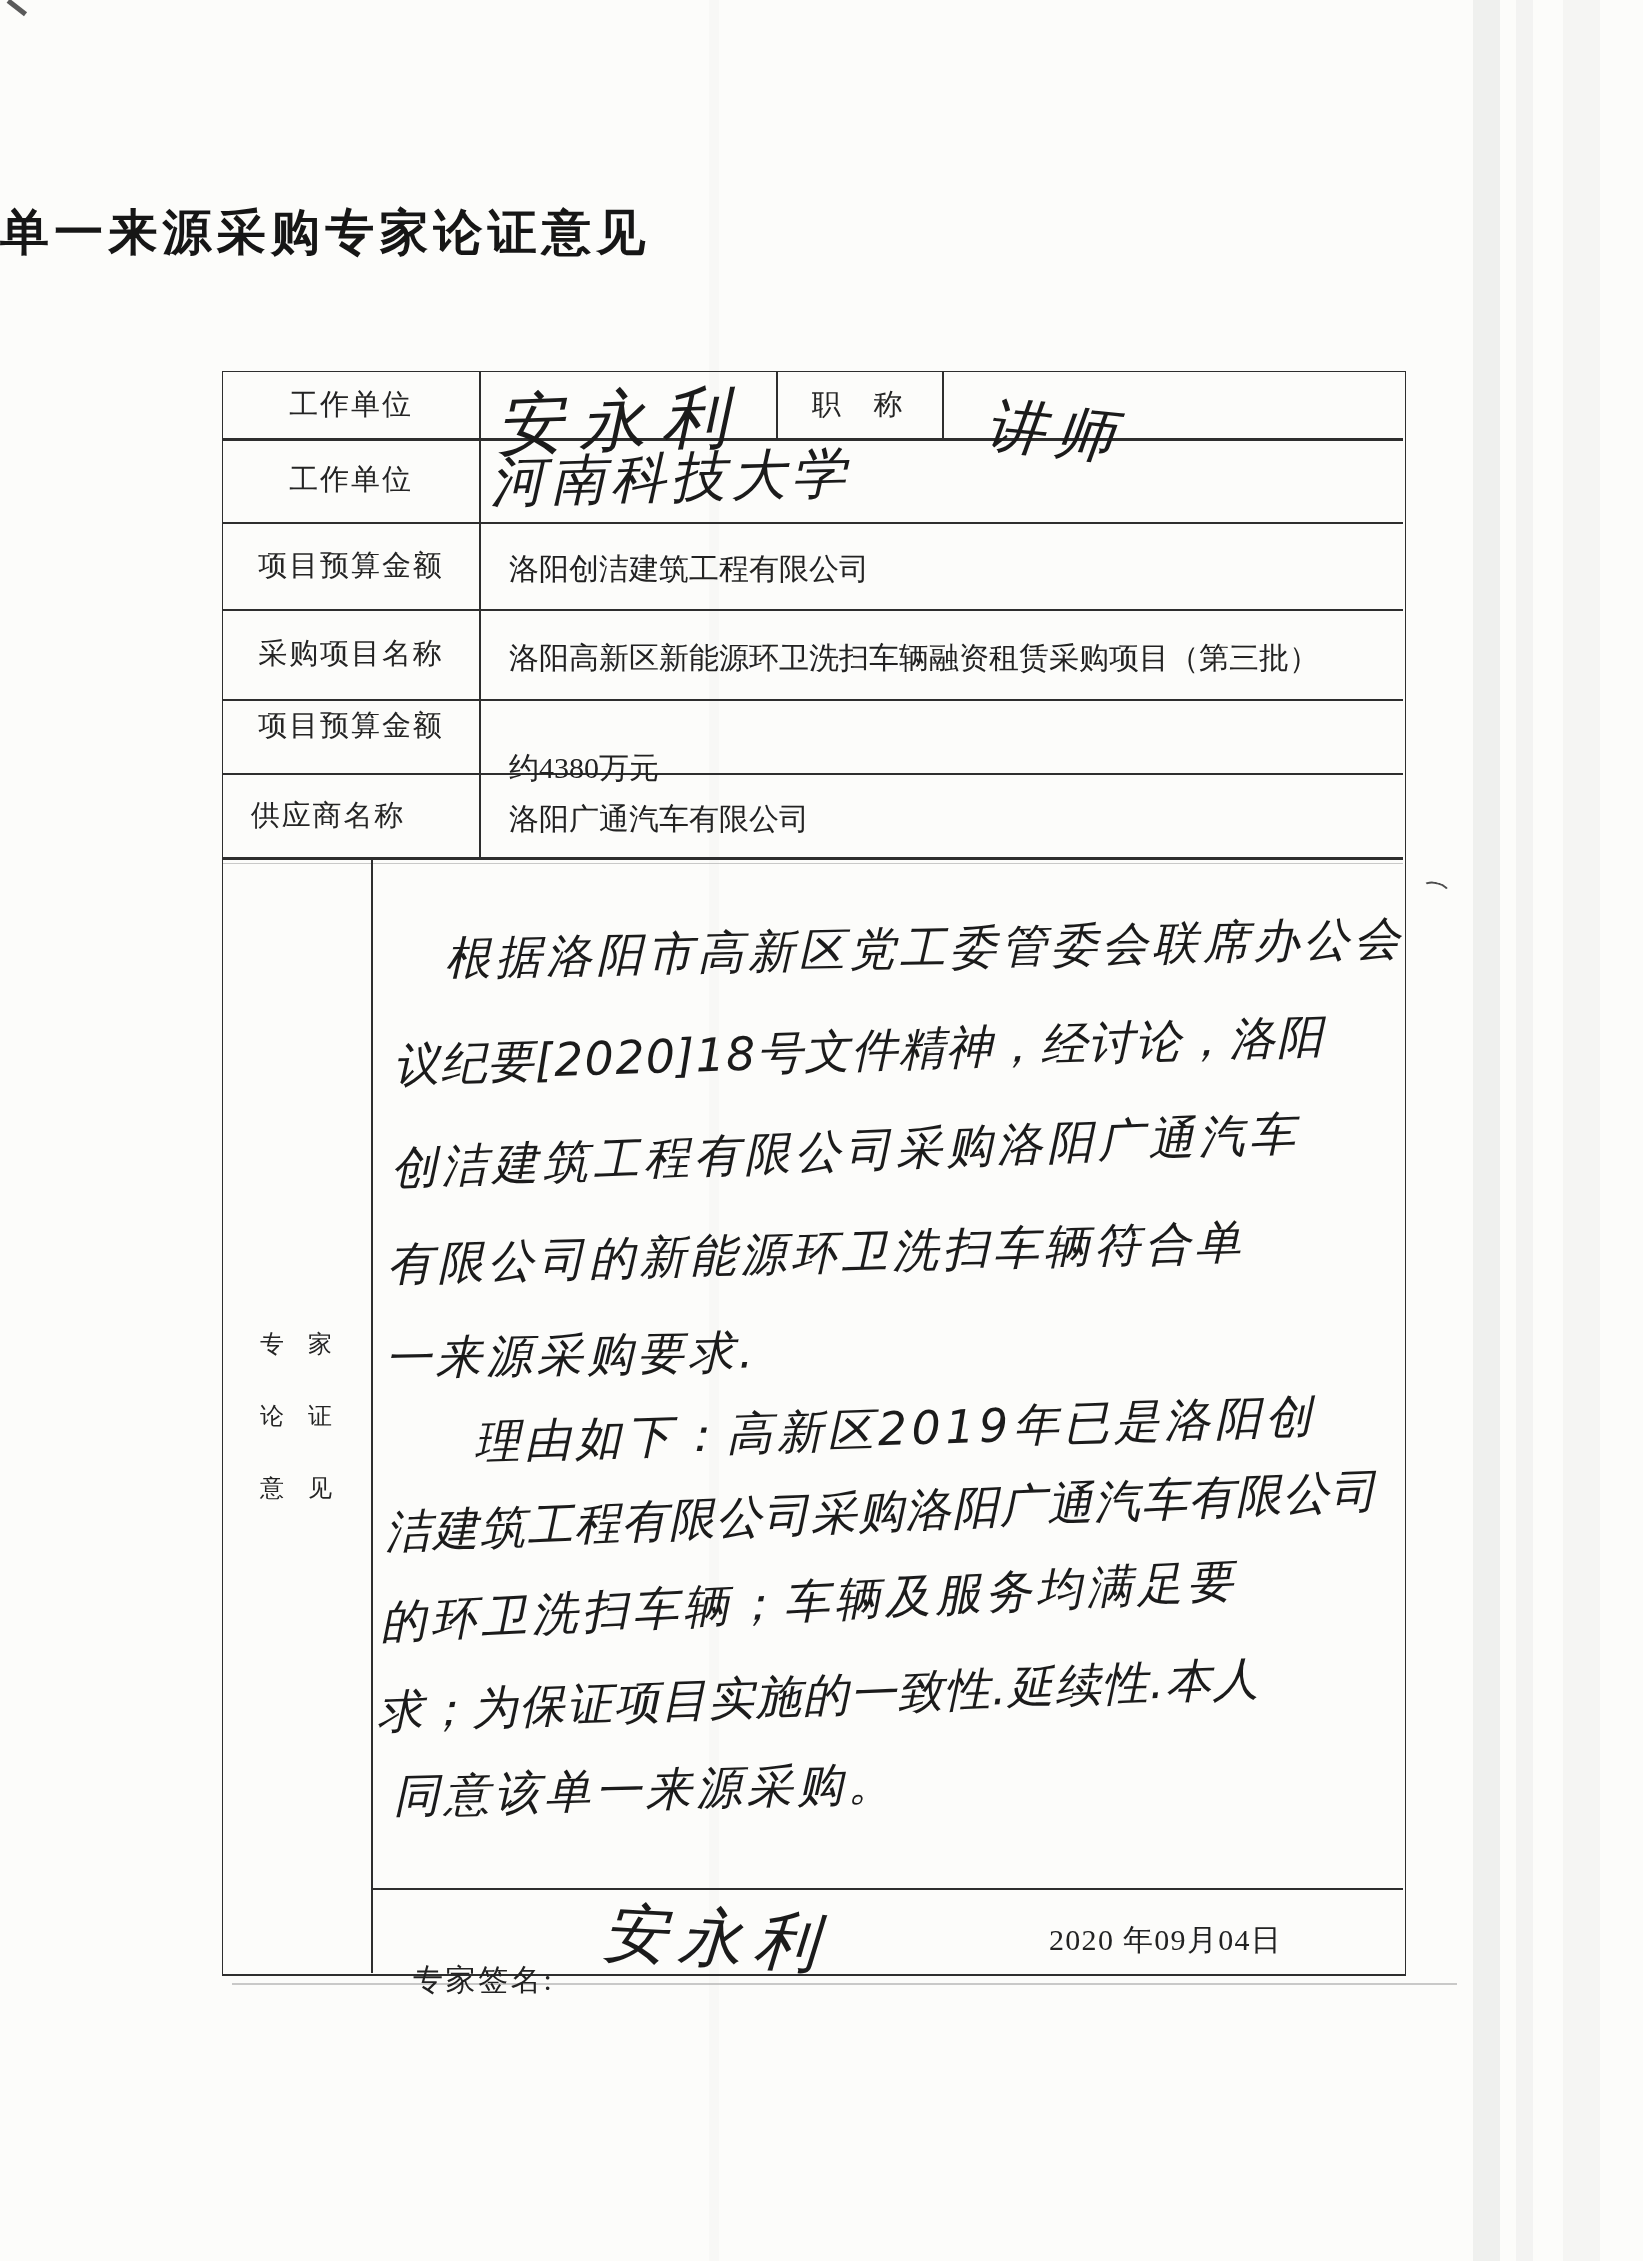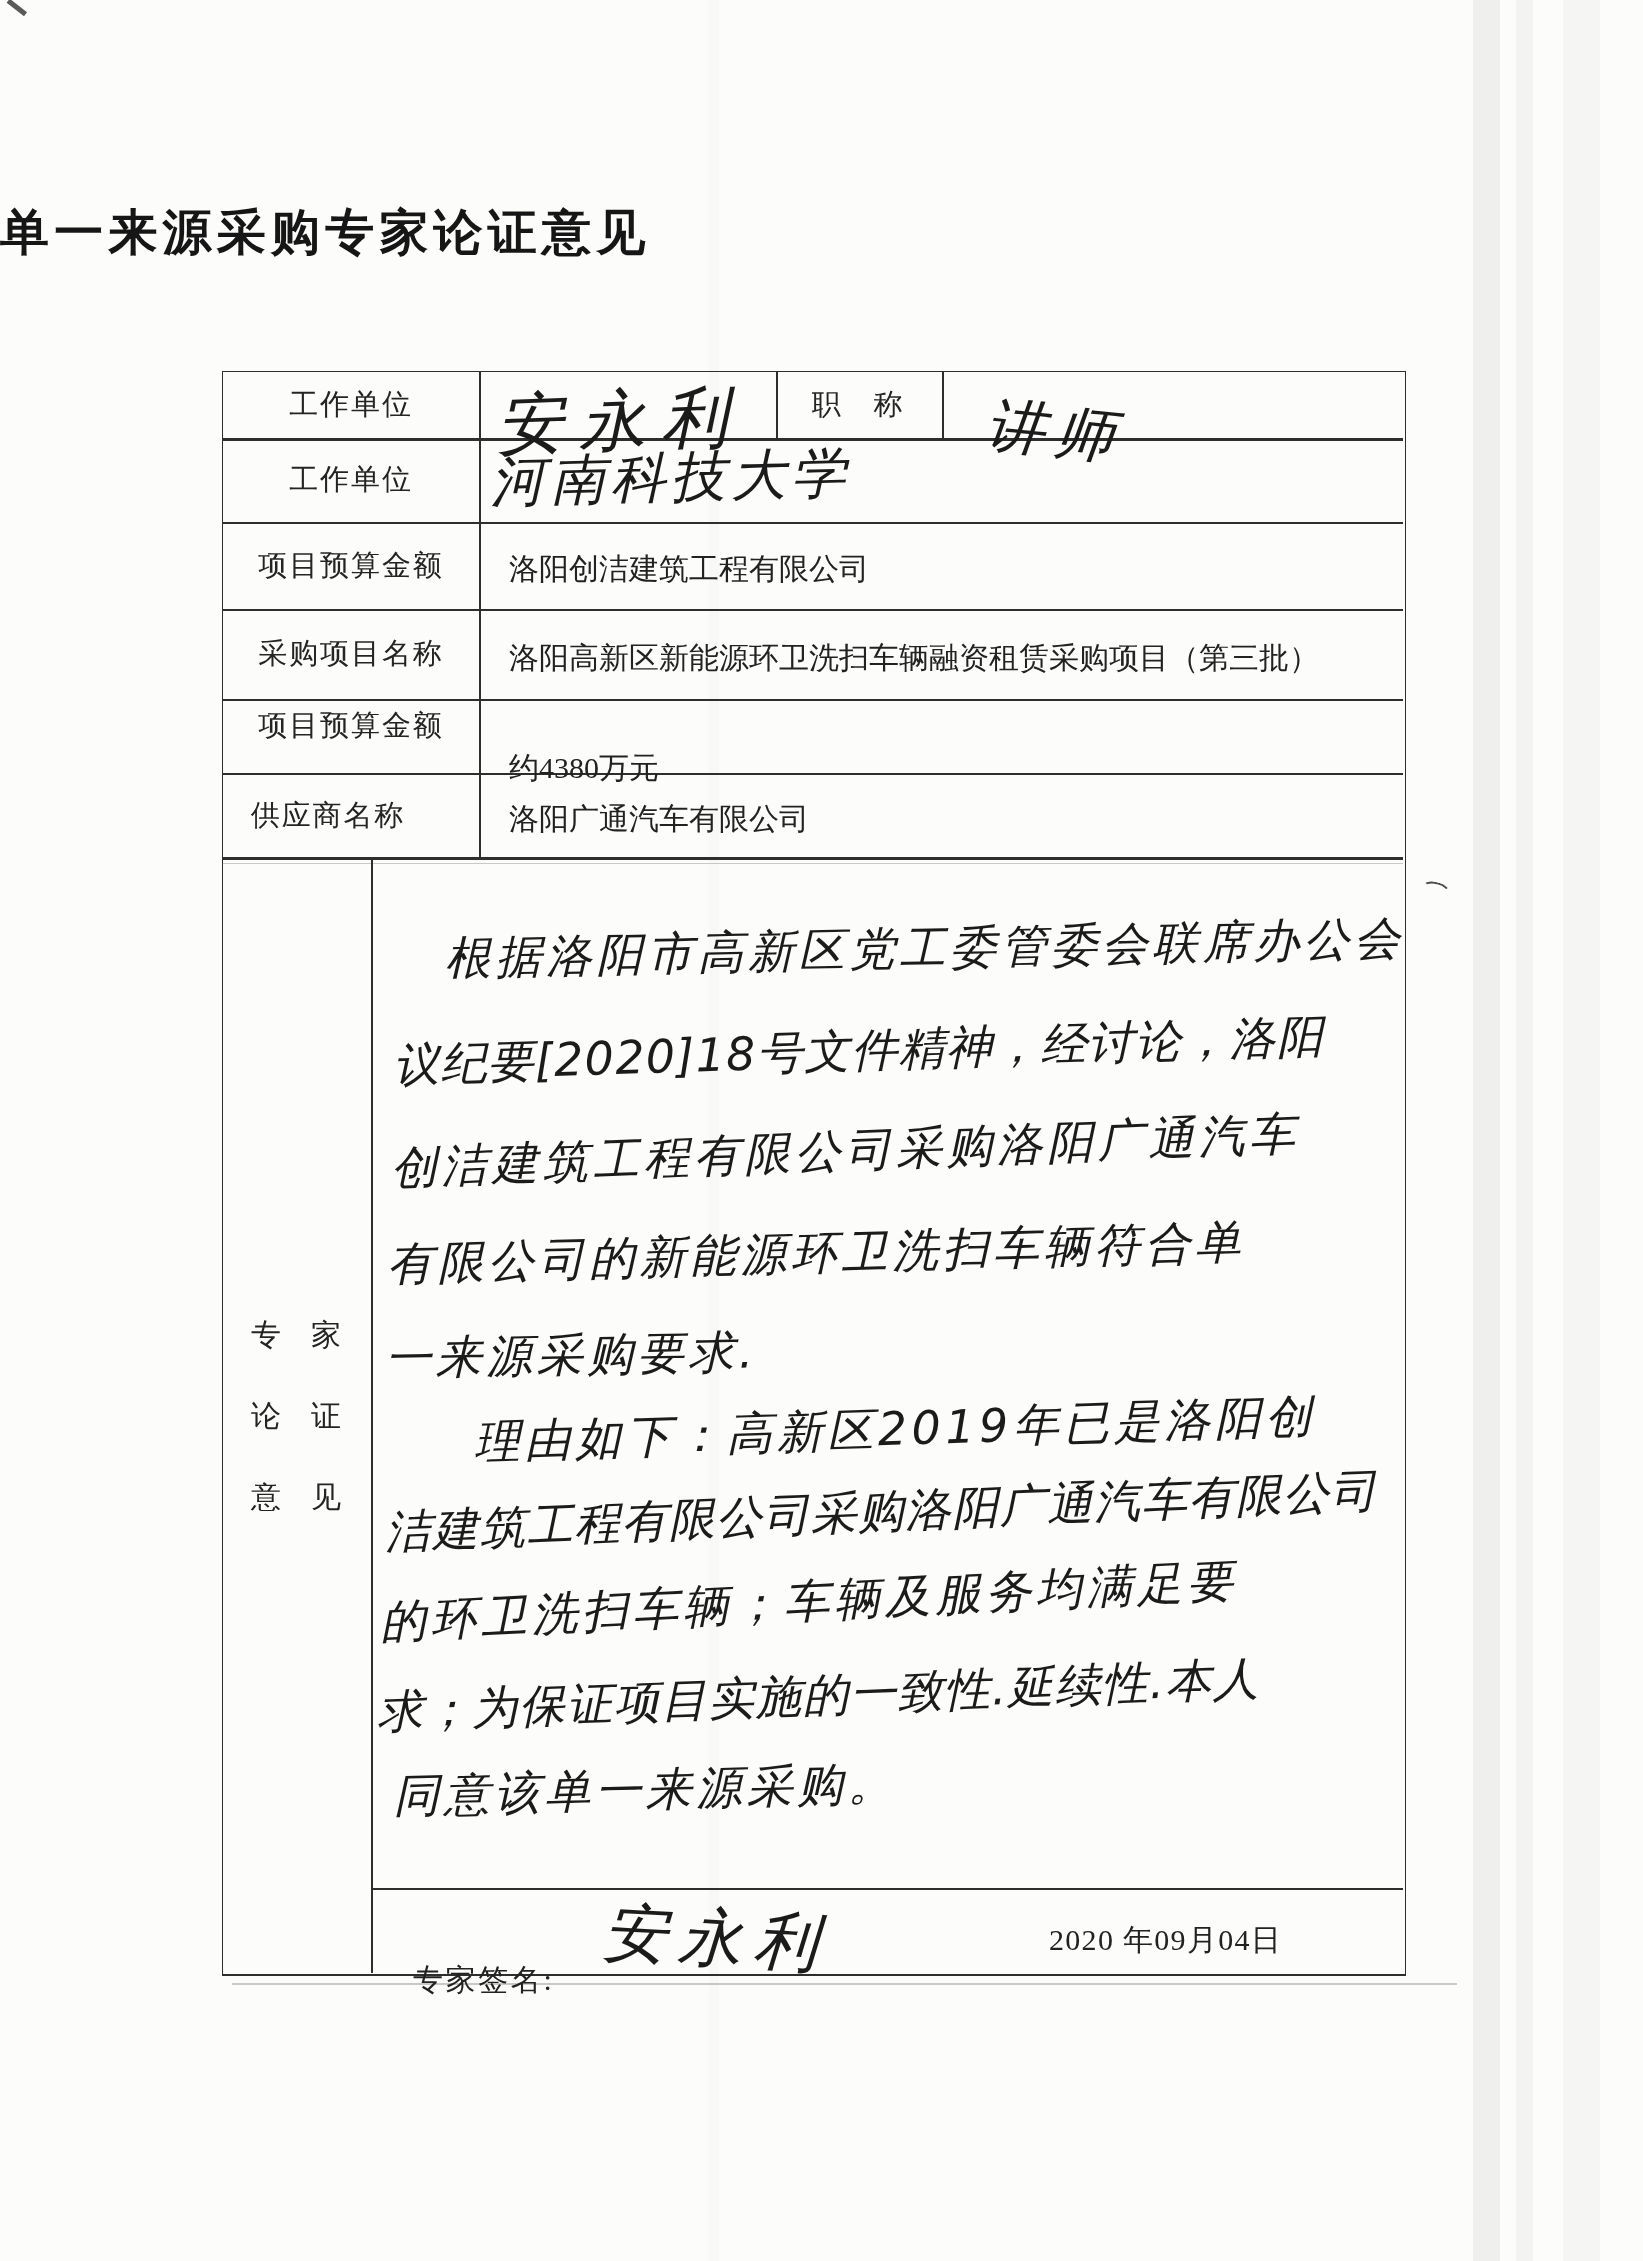--- a/index.html
+++ b/index.html
@@ -15,21 +15,21 @@
   .frame{position:absolute;left:222px;top:371px;width:1184px;height:1605px;
          border:1.9px solid #2e2e2e;border-bottom-width:2.6px;box-sizing:border-box;}
   .hline,.vline{position:absolute;background:#2e2e2e;}
   .echo{position:absolute;background:#9f9f9f;opacity:.55;}
   
   .lbl{position:absolute;display:flex;align-items:center;justify-content:center;
        font-size:29px;letter-spacing:1.9px;color:#242424;white-space:nowrap;}
   .val{position:absolute;font-size:30px;color:#222;white-space:nowrap;}
   .op-label{position:absolute;left:222px;top:857px;width:148px;height:1118px;
             display:flex;flex-direction:column;align-items:center;justify-content:center;
-            gap:40px;font-size:30px;color:#242424;}
+            gap:40px;font-size:24px;color:#242424;}
   
   .hw{position:absolute;font-family:"DejaVu Sans","Liberation Sans",sans-serif;
       font-style:italic;color:#1b1b1b;white-space:nowrap;transform-origin:left center;}
   .op-line{font-size:46px;letter-spacing:4.5px;}
   .op-line.tight{letter-spacing:1.3px;}
   .mark-arc{position:absolute;width:24.5px;height:13px;border:2.6px solid transparent;
             border-top:2.6px solid #4d4d4d;border-radius:50%;}
   .corner-mark{position:absolute;background:#5a5a5a;}
 </style>
 </head>

